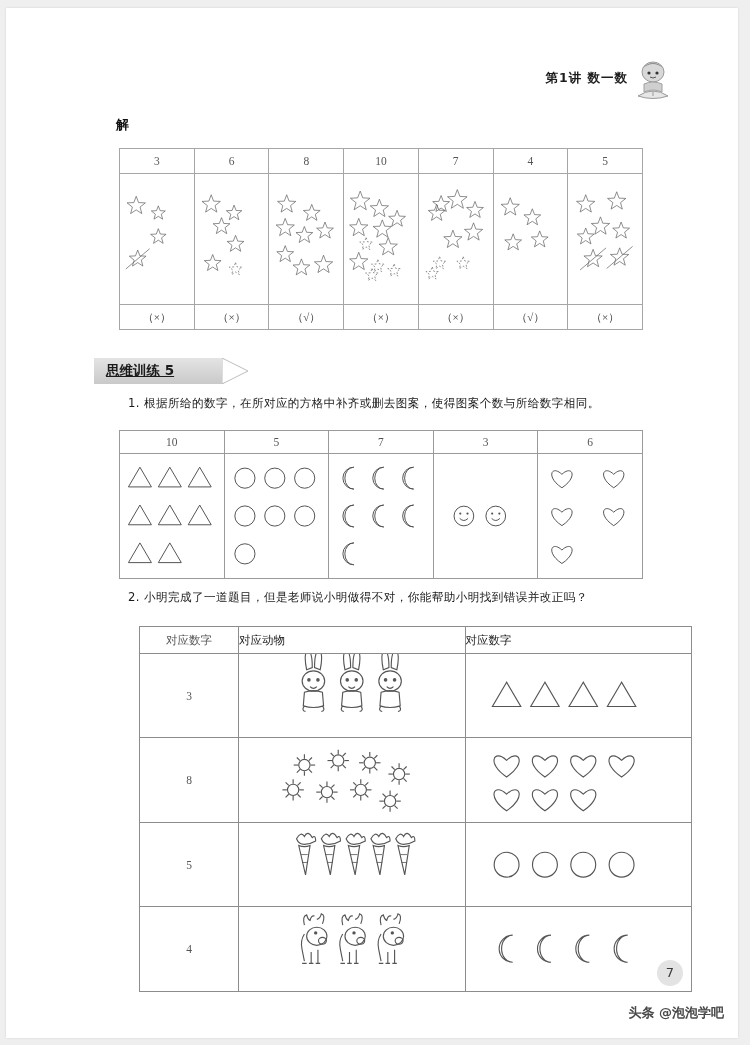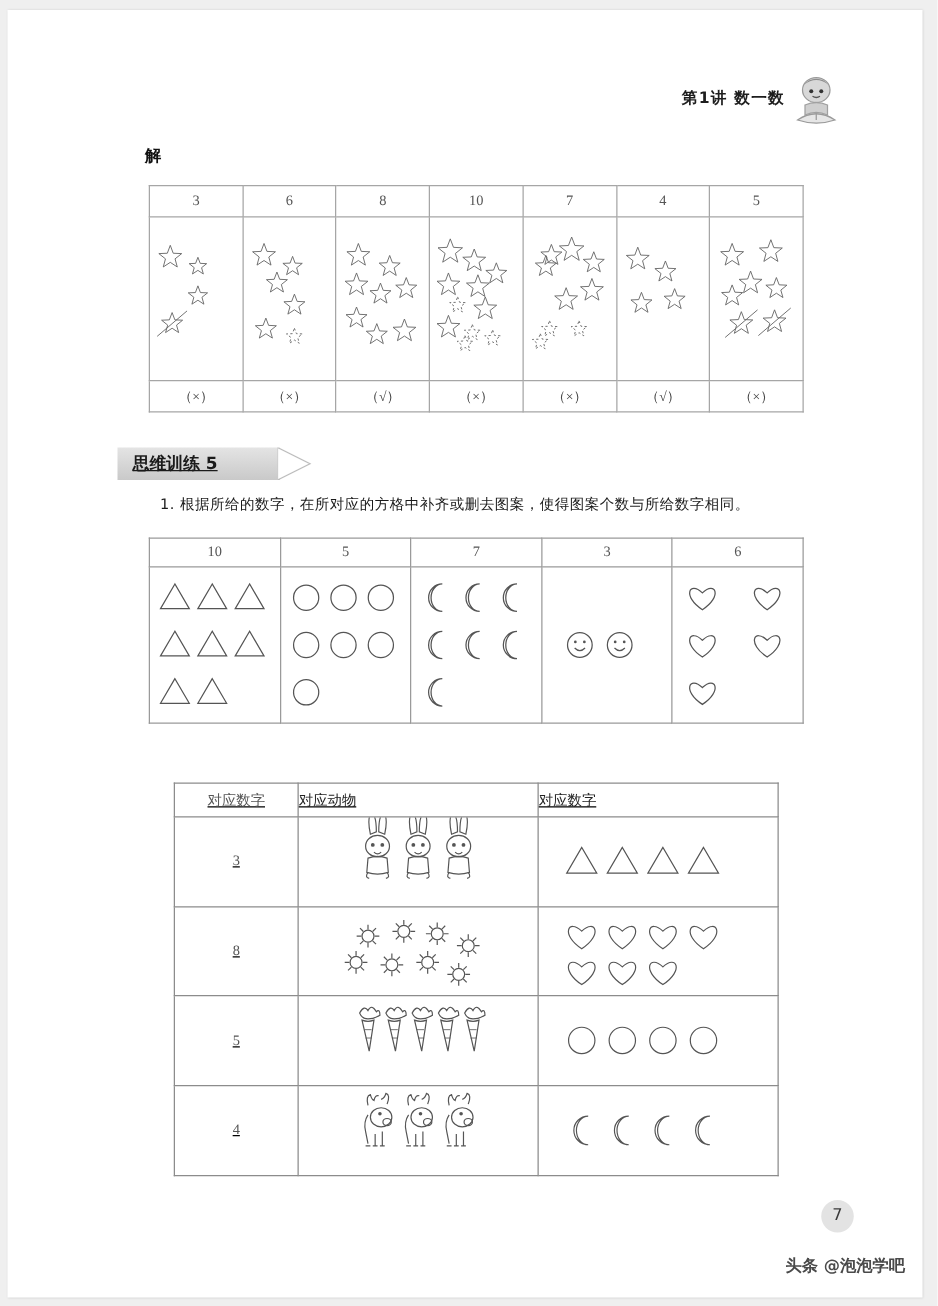--- a/index.html
+++ b/index.html
@@ -76,23 +76,22 @@
 
   .tbl2{
     position:absolute;left:113px;top:422px;width:524px;
     border:1.3px solid #4a4a4a;
   }
   .tbl2 td{border:1px solid #9a9a9a;padding:0;}
   .tbl2 .num{height:22px;text-align:center;font-size:11.5px;color:#555;}
   .tbl2 .art{height:124px;vertical-align:top;}
 
   .tbl3{
-    position:absolute;left:133px;top:618px;width:484px;
+    position:absolute;left:133px;top:618px;width:553px;
     border:1.3px solid #3d3d3d;
-    text-decoration:underline;
   }
   .tbl3 td{border:1px solid #8c8c8c;padding:0;}
   .tbl3 .hd{height:26px;text-align:left;font-size:11.5px;color:#222;
     font-family:"DejaVu Sans","Liberation Sans",sans-serif;}
   .tbl3 .rn{width:98px;text-align:center;font-size:11.5px;color:#555;}
   .tbl3 .cell{height:70px;vertical-align:middle;}
 
   svg{display:block;}
   .cellsvg{width:100%;height:100%;}
 
@@ -341,20 +340,21 @@
                 <path d="M24 71.68 C 7.5 60.9, 13.55 48.25, 24 58.15 C 34.45 48.25, 40.5 60.9, 24 71.68 z" fill="none" stroke="#555" stroke-width="1"></path>
                 <path d="M76 71.68 C 59.5 60.9, 65.55 48.25, 76 58.15 C 86.45 48.25, 92.5 60.9, 76 71.68 z" fill="none" stroke="#555" stroke-width="1"></path>
                 <path d="M24 109.68 C 7.5 98.9, 13.55 86.25, 24 96.15 C 34.45 86.25, 40.5 98.9, 24 109.68 z" fill="none" stroke="#555" stroke-width="1"></path>
               </svg>
             </div>
           </td>
     </tr>
   </tbody>
     </table>
 
+  <div class="qtext" id="q2">2. 小明完成了一道题目，但是老师说小明做得不对，你能帮助小明找到错误并改正吗？</div>
 
   <table class="tbl3">
     <tbody>
         <tr>
       <td class="hd rn">对应数字</td>
       <td class="hd">对应动物</td>
       <td class="hd">对应数字</td>
     </tr>
     <tr>
       <td class="rn cell">3</td>

